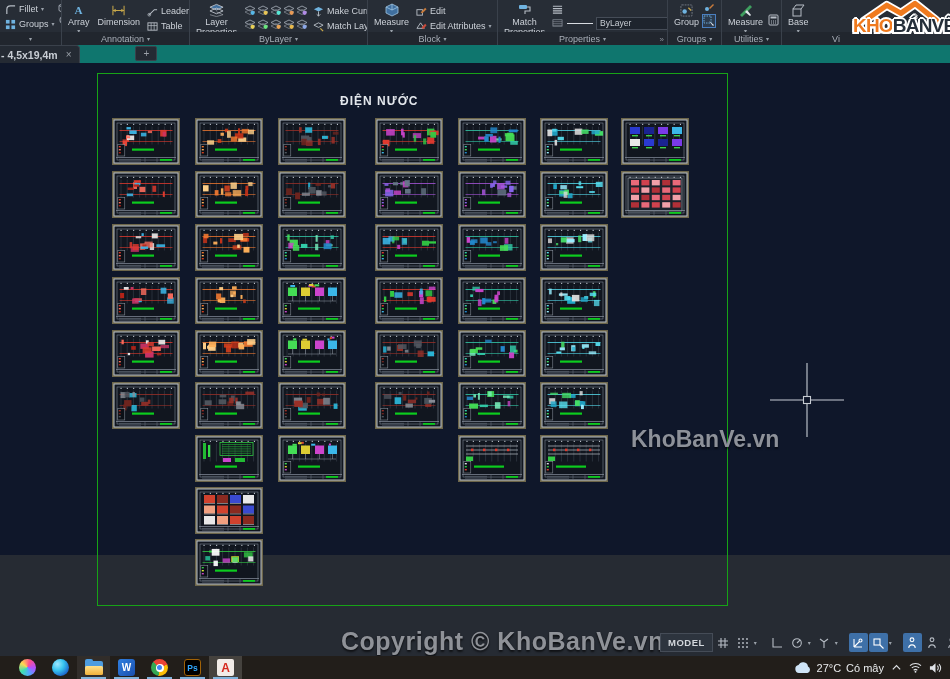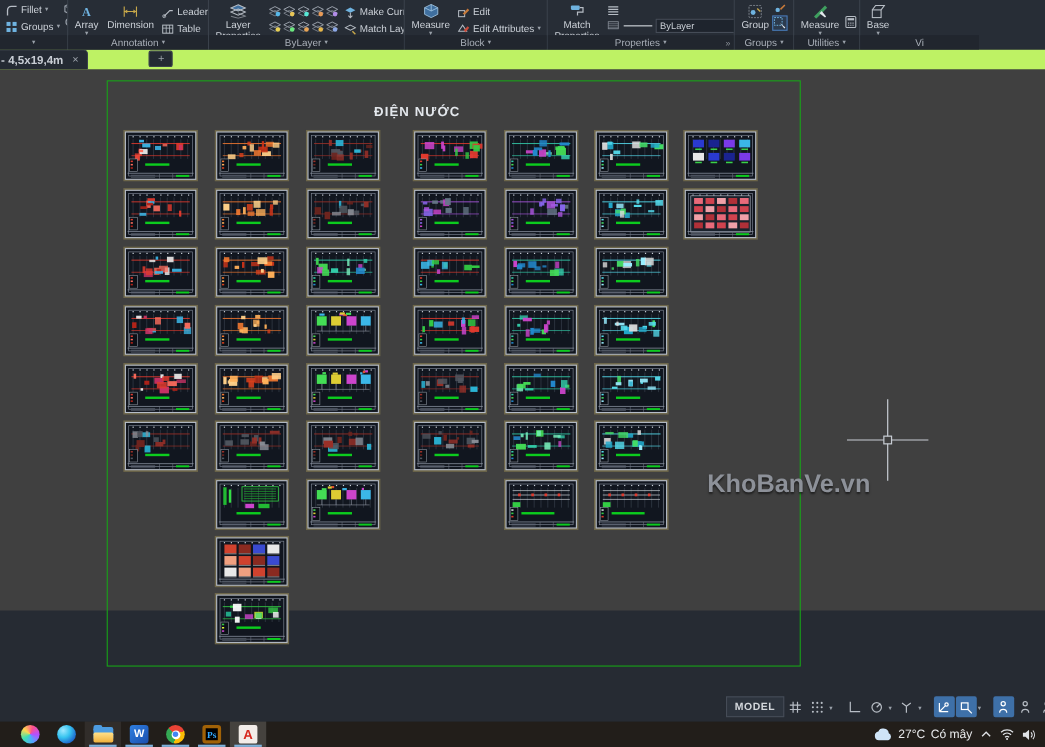--- a/index.html
+++ b/index.html
@@ -26,33 +26,33 @@
          display:flex;align-items:center;justify-content:space-between;padding:0 3px;}
   .overflow-glyph{position:absolute;right:3px;bottom:1px;font-size:8px;color:#8b919a;}
   .blueframe{outline:1px solid #4a7fc0;background:#2c3b4e;}
   
   .logo{position:absolute;right:3px;top:0px;width:94px;text-align:center;z-index:40;}
   .roof{width:84px;height:23px;display:block;margin:0 auto -7px;}
   .lgtext{font-size:19px;font-weight:800;letter-spacing:-0.8px;line-height:1;
     text-shadow:-2px 0 0 #fff,2px 0 0 #fff,0 -2px 0 #fff,0 2px 0 #fff,-1px -1px 0 #fff,1px 1px 0 #fff,-1px 1px 0 #fff,1px -1px 0 #fff,2px 2px 0 #fff,-2px 2px 0 #fff;}
   .kho{color:#f07a1e;} .banve{color:#252f3a;}
   
-  .tabbar{position:absolute;top:45px;left:0;width:950px;height:18px;background:#bef264;display:flex;align-items:flex-end;z-index:19;}
+  .tabbar{position:absolute;top:45px;left:0;width:950px;height:18px;background:#0f766e;display:flex;align-items:flex-end;z-index:19;}
   .tab{height:17px;background:#242a33;border:1px solid #3a414b;border-bottom:none;border-radius:4px 4px 0 0;
        display:flex;align-items:center;gap:8px;padding:0 8px 0 4px;font-size:10.5px;color:#c8cdd4;font-weight:bold;margin-left:-4px;}
   .tclose{color:#9aa0a8;font-size:10px;font-weight:normal;cursor:default;}
   .newtab{width:20px;height:13px;margin-left:55px;margin-bottom:2px;background:#242a33;border:1px solid #3a414b;
           border-radius:2px;color:#9aa0a8;font-size:10px;display:flex;align-items:center;justify-content:center;}
   
-  .canvas{position:absolute;top:63px;left:0;width:950px;height:492px;background:#404040;}
+  .canvas{position:absolute;top:63px;left:0;width:950px;height:492px;background:#0f172a;}
   .frame{position:absolute;left:97px;top:10px;width:629px;height:531px;border:1px solid #17a317;}
   .heading{position:absolute;left:340px;top:31px;font-size:12px;font-weight:bold;color:#e3e7ec;letter-spacing:1px;}
   .sheet{position:absolute;width:68px;height:47px;line-height:0;}
   .watermark{position:absolute;left:631px;top:363px;font-size:23px;font-weight:bold;color:#8d9199;
-             text-shadow:0 2px 2px rgba(0,0,0,.55);margin-left:12px;}
+             text-shadow:0 2px 2px rgba(0,0,0,.55);}
   .crosshair{position:absolute;left:767px;top:297px;}
   .copyright{position:absolute;left:341px;top:564px;font-size:25px;font-weight:bold;color:#8f9298;
              text-shadow:0 2px 2px rgba(0,0,0,.6),0 0 1px #1a1d22;letter-spacing:0.5px;}
   
   .statusbar{position:absolute;left:660px;top:630px;height:25px;display:flex;align-items:center;gap:1px;z-index:21;}
   .sb-model{background:#2d343e;border:1px solid #454c57;color:#d3d7dc;font-size:9.5px;font-weight:bold;
             padding:3px 7px;letter-spacing:0.5px;}
   .sb-ic{width:19px;height:19px;display:flex;align-items:center;justify-content:center;color:#b7bdc5;border-radius:2px;}
   .sb-ic.active{background:#3e70a8;color:#fff;}
   .sb-caret{font-size:6px;color:#9aa1aa;width:6px;}
@@ -70,21 +70,21 @@
   
   .tk-circ{width:17px;height:17px;border-radius:50%;}
   .tk-copilot{background:conic-gradient(from 20deg,#ff4f8b,#b44fff,#4fa8ff,#3fe0b0,#ffd84f,#ff4f8b);}
   .tk-edge{background:radial-gradient(circle at 32% 30%,#9fe8ff,#38c5f0 38%,#1f6fd0 72%,#0b4a9e);}
   .tk-folder{position:relative;width:18px;height:15px;}
   .tk-folder .fback{position:absolute;left:0;top:1px;width:18px;height:12px;background:#4d9ce0;border-radius:2px;}
   .tk-folder .ftab{position:absolute;left:0;top:-1px;width:8px;height:5px;background:#4d9ce0;border-radius:2px 2px 0 0;}
   .tk-folder .ffront{position:absolute;left:0;bottom:0;width:18px;height:9px;background:linear-gradient(#ffe08a,#f0b13c);border-radius:1.5px;}
   .tk-sq{width:17px;height:17px;border-radius:3px;display:flex;align-items:center;justify-content:center;font-weight:bold;}
   .tk-word{background:linear-gradient(135deg,#2f7fe0,#1a4fae);color:#fff;font-size:10px;}
-  .tk-ps{background:#000000;border:3px solid #a16207;color:#31a8ff;font-size:8.5px;box-sizing:border-box;font-family:Liberation Serif, serif;}
+  .tk-ps{background:#000000;border:1px solid #a16207;color:#31a8ff;font-size:8.5px;box-sizing:border-box;}
   .tk-acro{background:#f2ece8;color:#d6281e;font-size:12px;font-weight:900;border-radius:2px;}
   .tk-chrome{position:relative;width:17px;height:17px;border-radius:50%;
      background:conic-gradient(from -50deg,#ea4335 0 33%,#fbbc05 0 66%,#34a853 0 100%);}
   .tk-chrome::before{content:"";position:absolute;left:4.5px;top:4.5px;width:8px;height:8px;border-radius:50%;background:#fff;}
   .tk-chrome::after{content:"";position:absolute;left:6px;top:6px;width:5px;height:5px;border-radius:50%;background:#4285f4;}
 </style>
 </head>
 <body>
 
 <div id="root">
@@ -458,20 +458,27 @@
             </span>
           <span>Base</span>
           <span class="caret">▾</span>
         </div>
       </div>
       <div class="plabel">
           <span>Vi</span>
         </div>
     </div>
 
+    <div class="logo">
+      <svg class="roof" viewBox="0 0 90 26">
+        <path d="M4 24 L30 6 L46 15 L62 4 L86 23" fill="none" stroke="#fff" stroke-width="10" stroke-linejoin="round" stroke-linecap="round"></path>
+        <path d="M4 24 L30 6 L46 15 L62 4 L86 23" fill="none" stroke="#f07a1e" stroke-width="6" stroke-linejoin="round" stroke-linecap="round"></path>
+      </svg>
+      <div class="lgtext"><span class="kho">KHO</span><span class="banve">BÁNVẼ</span></div>
+    </div>
   </div>
 
   <div class="tabbar">
     <div class="tab">
       <span>- 4,5x19,4m</span>
       <span class="tclose">×</span>
     </div>
     <div class="newtab">+</div>
   </div>
 
@@ -2504,20 +2511,21 @@
             <line x1="7" y1="41.3" x2="29" y2="41.3" stroke="#707886" stroke-width="0.5"></line>
             <line x1="7" y1="43.2" x2="29" y2="43.2" stroke="#707886" stroke-width="0.5"></line>
             <rect x="48" y="41" width="12" height="1.8" fill="#0ccc1e"></rect>
           </svg></div>
       </div>
     <div class="watermark">KhoBanVe.vn</div>
     <svg class="crosshair" width="80" height="80" viewBox="0 0 80 80">
       <path d="M40 3V36.5M40 43.5V77M3 40H36.5M43.5 40H77" stroke="#c7ccd3" stroke-width="1.1" fill="none"></path>
       <rect x="36.5" y="36.5" width="7" height="7" fill="none" stroke="#c7ccd3" stroke-width="1.1"></rect>
     </svg>
+    <div class="copyright">Copyright © KhoBanVe.vn</div>
   </div>
 
   <div class="statusbar" id="statusbar">
       <span class="sb-model">MODEL</span>
       <span class="sb-ic">
         <svg width="14" height="14" viewBox="0 0 14 14" fill="none" stroke="currentColor" stroke-width="1.1">
           <path d="M2 5h10M2 9h10M5 2v10M9 2v10"></path>
         </svg>
       </span>
       <span class="sb-ic">

